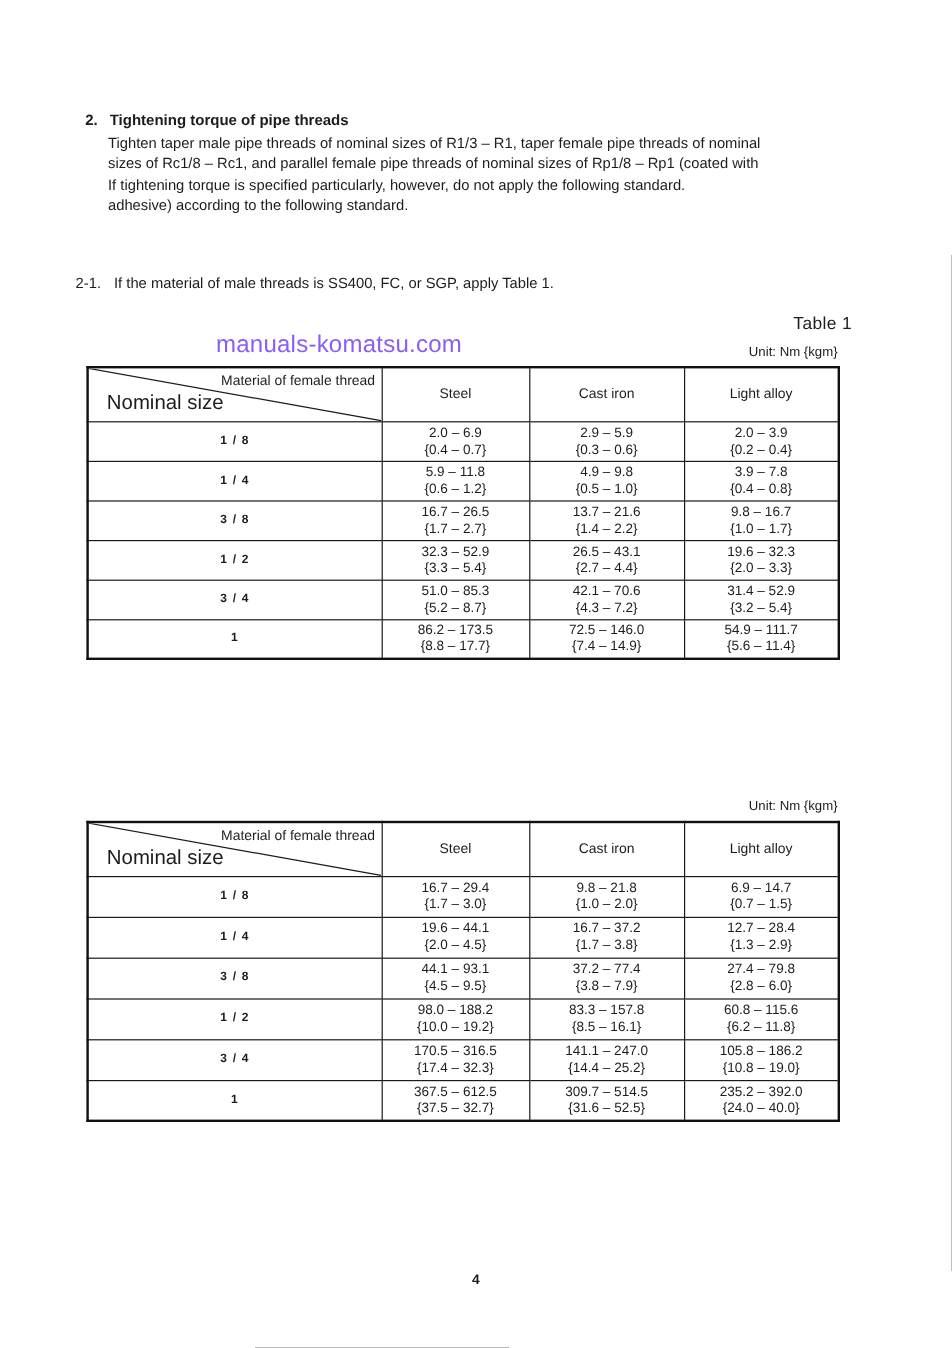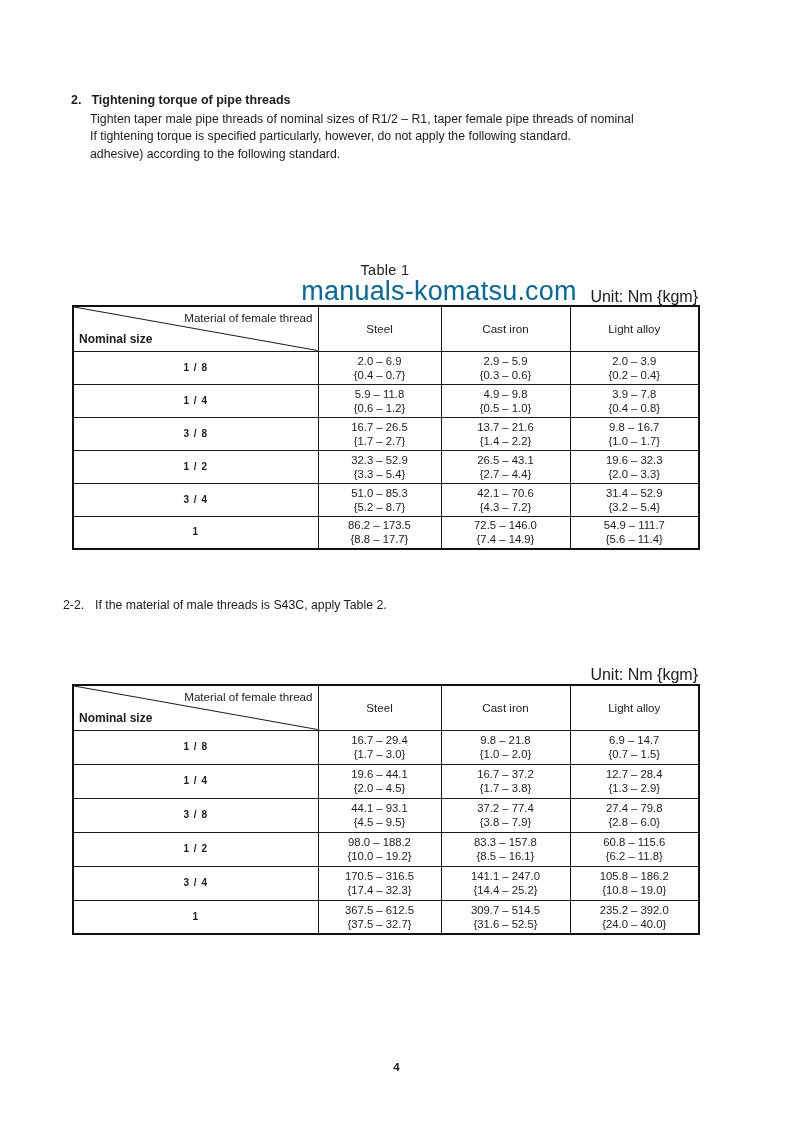--- a/index.html
+++ b/index.html
@@ -19,33 +19,33 @@
   
   .heading { top: 93px; left: 71px; display: flex; gap: 10px; font-size: 12.5px; font-weight: bold; white-space: nowrap; }
   .body-text { top: 111px; left: 90px; font-size: 12.3px; line-height: 17.4px; }
   .body-text div { white-space: nowrap; }
 
   .subline { display: flex; font-size: 12.3px; white-space: nowrap; }
   .subline .sub-num { width: 32px; flex: 0 0 32px; }
   .sub1 { top: 229px; left: 63px; }
   .sub2 { top: 598px; left: 63px; }
 
-  .content-band { left: 72px; width: 626px; text-align: center; }
+  .content-band { left: 84px; width: 626px; text-align: right; }
   .tbl-title { font-size: 14.5px; letter-spacing: 0.3px; }
   .t1-title { top: 262px; }
   .t2-title { top: 643px; }
 
   .watermark {
     top: 276px; left: 72px; width: 626px;
-    text-align: center; text-indent: 108px;
-    font-size: 27px; letter-spacing: 0.2px; color: #0369a1;
+    text-align: left; text-indent: 108px;
+    font-size: 20px; letter-spacing: 0.2px; color: #8b5cf6;
     white-space: nowrap;
   }
 
-  .unit { right: 95px; font-size: 16px; white-space: nowrap; }
+  .unit { right: 95px; font-size: 11px; white-space: nowrap; }
   .unit1 { top: 288px; }
   .unit2 { top: 666px; }
 
   table { border-collapse: collapse; table-layout: fixed; }
   .torque-table { position: absolute; left: 72px; width: 626px; }
   .t1 { top: 305px; }
   .t2 { top: 684px; }
   .torque-table th, .torque-table td {
     border: 1.5px solid #1a1a1a;
     text-align: center; vertical-align: middle;
@@ -58,40 +58,45 @@
   .col-c { width: 129px; }
   .hdr-row th { height: 45px; font-size: 11.6px; }
   .t2 .data-row td, .t2 .data-row th { height: 34px; }
   .data-row td { height: 33px; font-size: 11.3px; line-height: 14px; }
   .data-row .size-cell { font-weight: bold; font-size: 10px; letter-spacing: 1px; }
 
   
   .diag-cell { position: relative; padding: 0; }
   .diag-cell svg { position: absolute; inset: 0; width: 100%; height: 100%; }
   .diag-top { position: absolute; top: 4px; right: 5px; font-size: 11.6px; }
-  .diag-bottom { position: absolute; bottom: 5px; left: 5px; font-size: 12px; font-weight: bold; }
+  .diag-bottom { position: absolute; bottom: 5px; left: 15px; font-size: 17px; }
 
   .page-number { top: 1061px; left: 0; width: 793px; text-align: center; font-size: 11.5px; font-weight: bold; }
 </style>
 </head>
 <body>
 
 <div class="page">
 
   <div class="abs heading">
     <span>2.</span>
     <span>Tightening torque of pipe threads</span>
   </div>
 
   <div class="abs body-text">
-    <div>Tighten taper male pipe threads of nominal sizes of R1/2 – R1, taper female pipe threads of nominal</div>
+    <div>Tighten taper male pipe threads of nominal sizes of R1/3 – R1, taper female pipe threads of nominal</div>
+    <div>sizes of Rc1/8 – Rc1, and parallel female pipe threads of nominal sizes of Rp1/8 – Rp1 (coated with</div>
     <div>If tightening torque is specified particularly, however, do not apply the following standard.</div>
     <div>adhesive) according to the following standard.</div>
   </div>
 
+  <div class="abs subline sub1">
+    <span class="sub-num">2-1.</span>
+    <span>If the material of male threads is SS400, FC, or SGP, apply Table 1.</span>
+  </div>
 
   <div class="abs content-band tbl-title t1-title">Table 1</div>
   <div class="abs watermark">manuals-komatsu.com</div>
   <div class="abs unit unit1">Unit: Nm {kgm}</div>
 
   <table class="torque-table t1">
     <colgroup>
         <col class="col-size">
         <col class="col-a">
         <col class="col-b">
@@ -198,24 +203,20 @@
             <div>{7.4 – 14.9}</div>
           </td>
           <td>
             <div>54.9 – 111.7</div>
             <div>{5.6 – 11.4}</div>
           </td>
         </tr>
       </tbody>
   </table>
 
-  <div class="abs subline sub2">
-    <span class="sub-num">2-2.</span>
-    <span>If the material of male threads is S43C, apply Table 2.</span>
-  </div>
 
   <div class="abs unit unit2">Unit: Nm {kgm}</div>
 
   <table class="torque-table t2">
     <colgroup>
         <col class="col-size">
         <col class="col-a">
         <col class="col-b">
         <col class="col-c">
       </colgroup>

